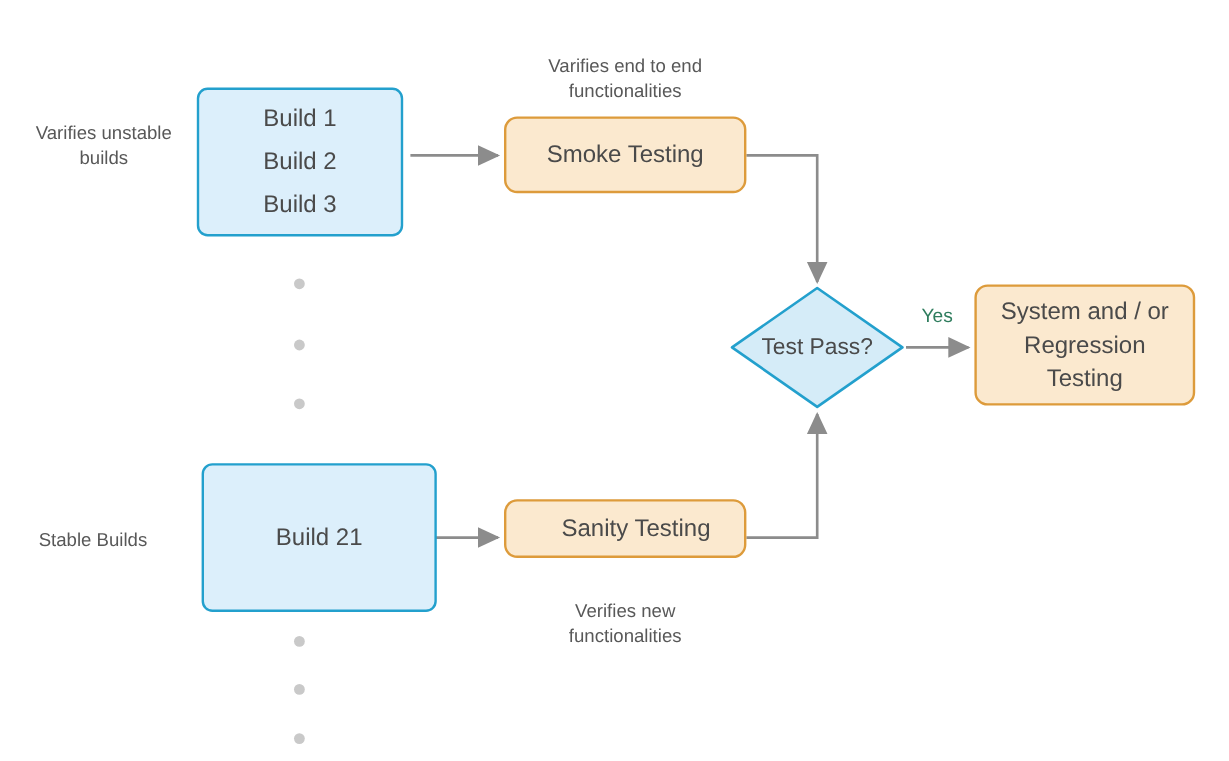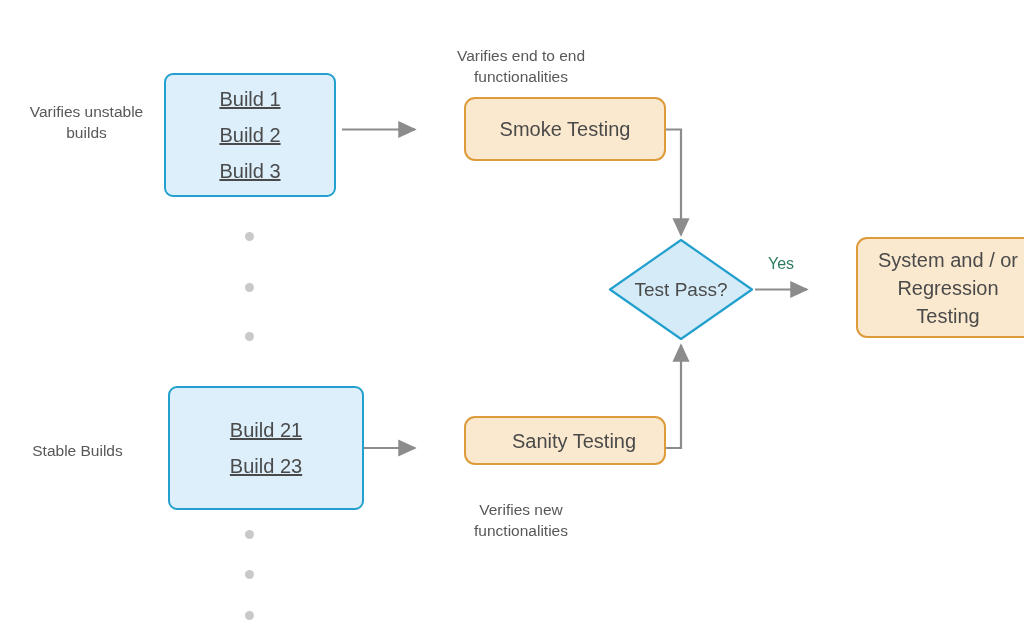--- a/index.html
+++ b/index.html
@@ -43,37 +43,35 @@
     border-radius: 9px;
     display: flex;
     flex-direction: column;
     align-items: center;
     justify-content: center;
     color: #4a4a4a;
     font-size: 20px;
   }
   .build-line {
     line-height: 36px;
-    text-decoration: underline;
   }
 
   .proc-box {
     position: absolute;
     box-sizing: border-box;
     background: #fbe9cf;
     border: 2.2px solid #dd9b3b;
     border-radius: 11px;
     display: flex;
     align-items: center;
     justify-content: center;
     text-align: center;
     color: #4a4a4a;
     font-size: 20px;
     line-height: 28px;
-    margin-left: 44px;
   }
 
   .caption {
     position: absolute;
     color: #585858;
     font-size: 15.5px;
     line-height: 21px;
     text-align: center;
     white-space: pre-line;
   }
@@ -132,21 +130,20 @@
   <div class="side-label" style="left:5px; top:440px; width:145px;">Stable Builds</div>
 
   <div class="build-box" style="left:164px; top:73px; width:172px; height:124px;">
     <div class="build-line">Build 1</div>
     <div class="build-line">Build 2</div>
     <div class="build-line">Build 3</div>
   </div>
 
   <div class="build-box" style="left:168px; top:386px; width:196px; height:124px;">
     <div class="build-line">Build 21</div>
-    <div class="build-line">Build 23</div>
   </div>
 
   <div class="dot" style="left:245px; top:232px;"></div>
   <div class="dot" style="left:245px; top:283px;"></div>
   <div class="dot" style="left:245px; top:332px;"></div>
 
   <div class="dot" style="left:245px; top:530px;"></div>
   <div class="dot" style="left:245px; top:570px;"></div>
   <div class="dot" style="left:245px; top:611px;"></div>
 

